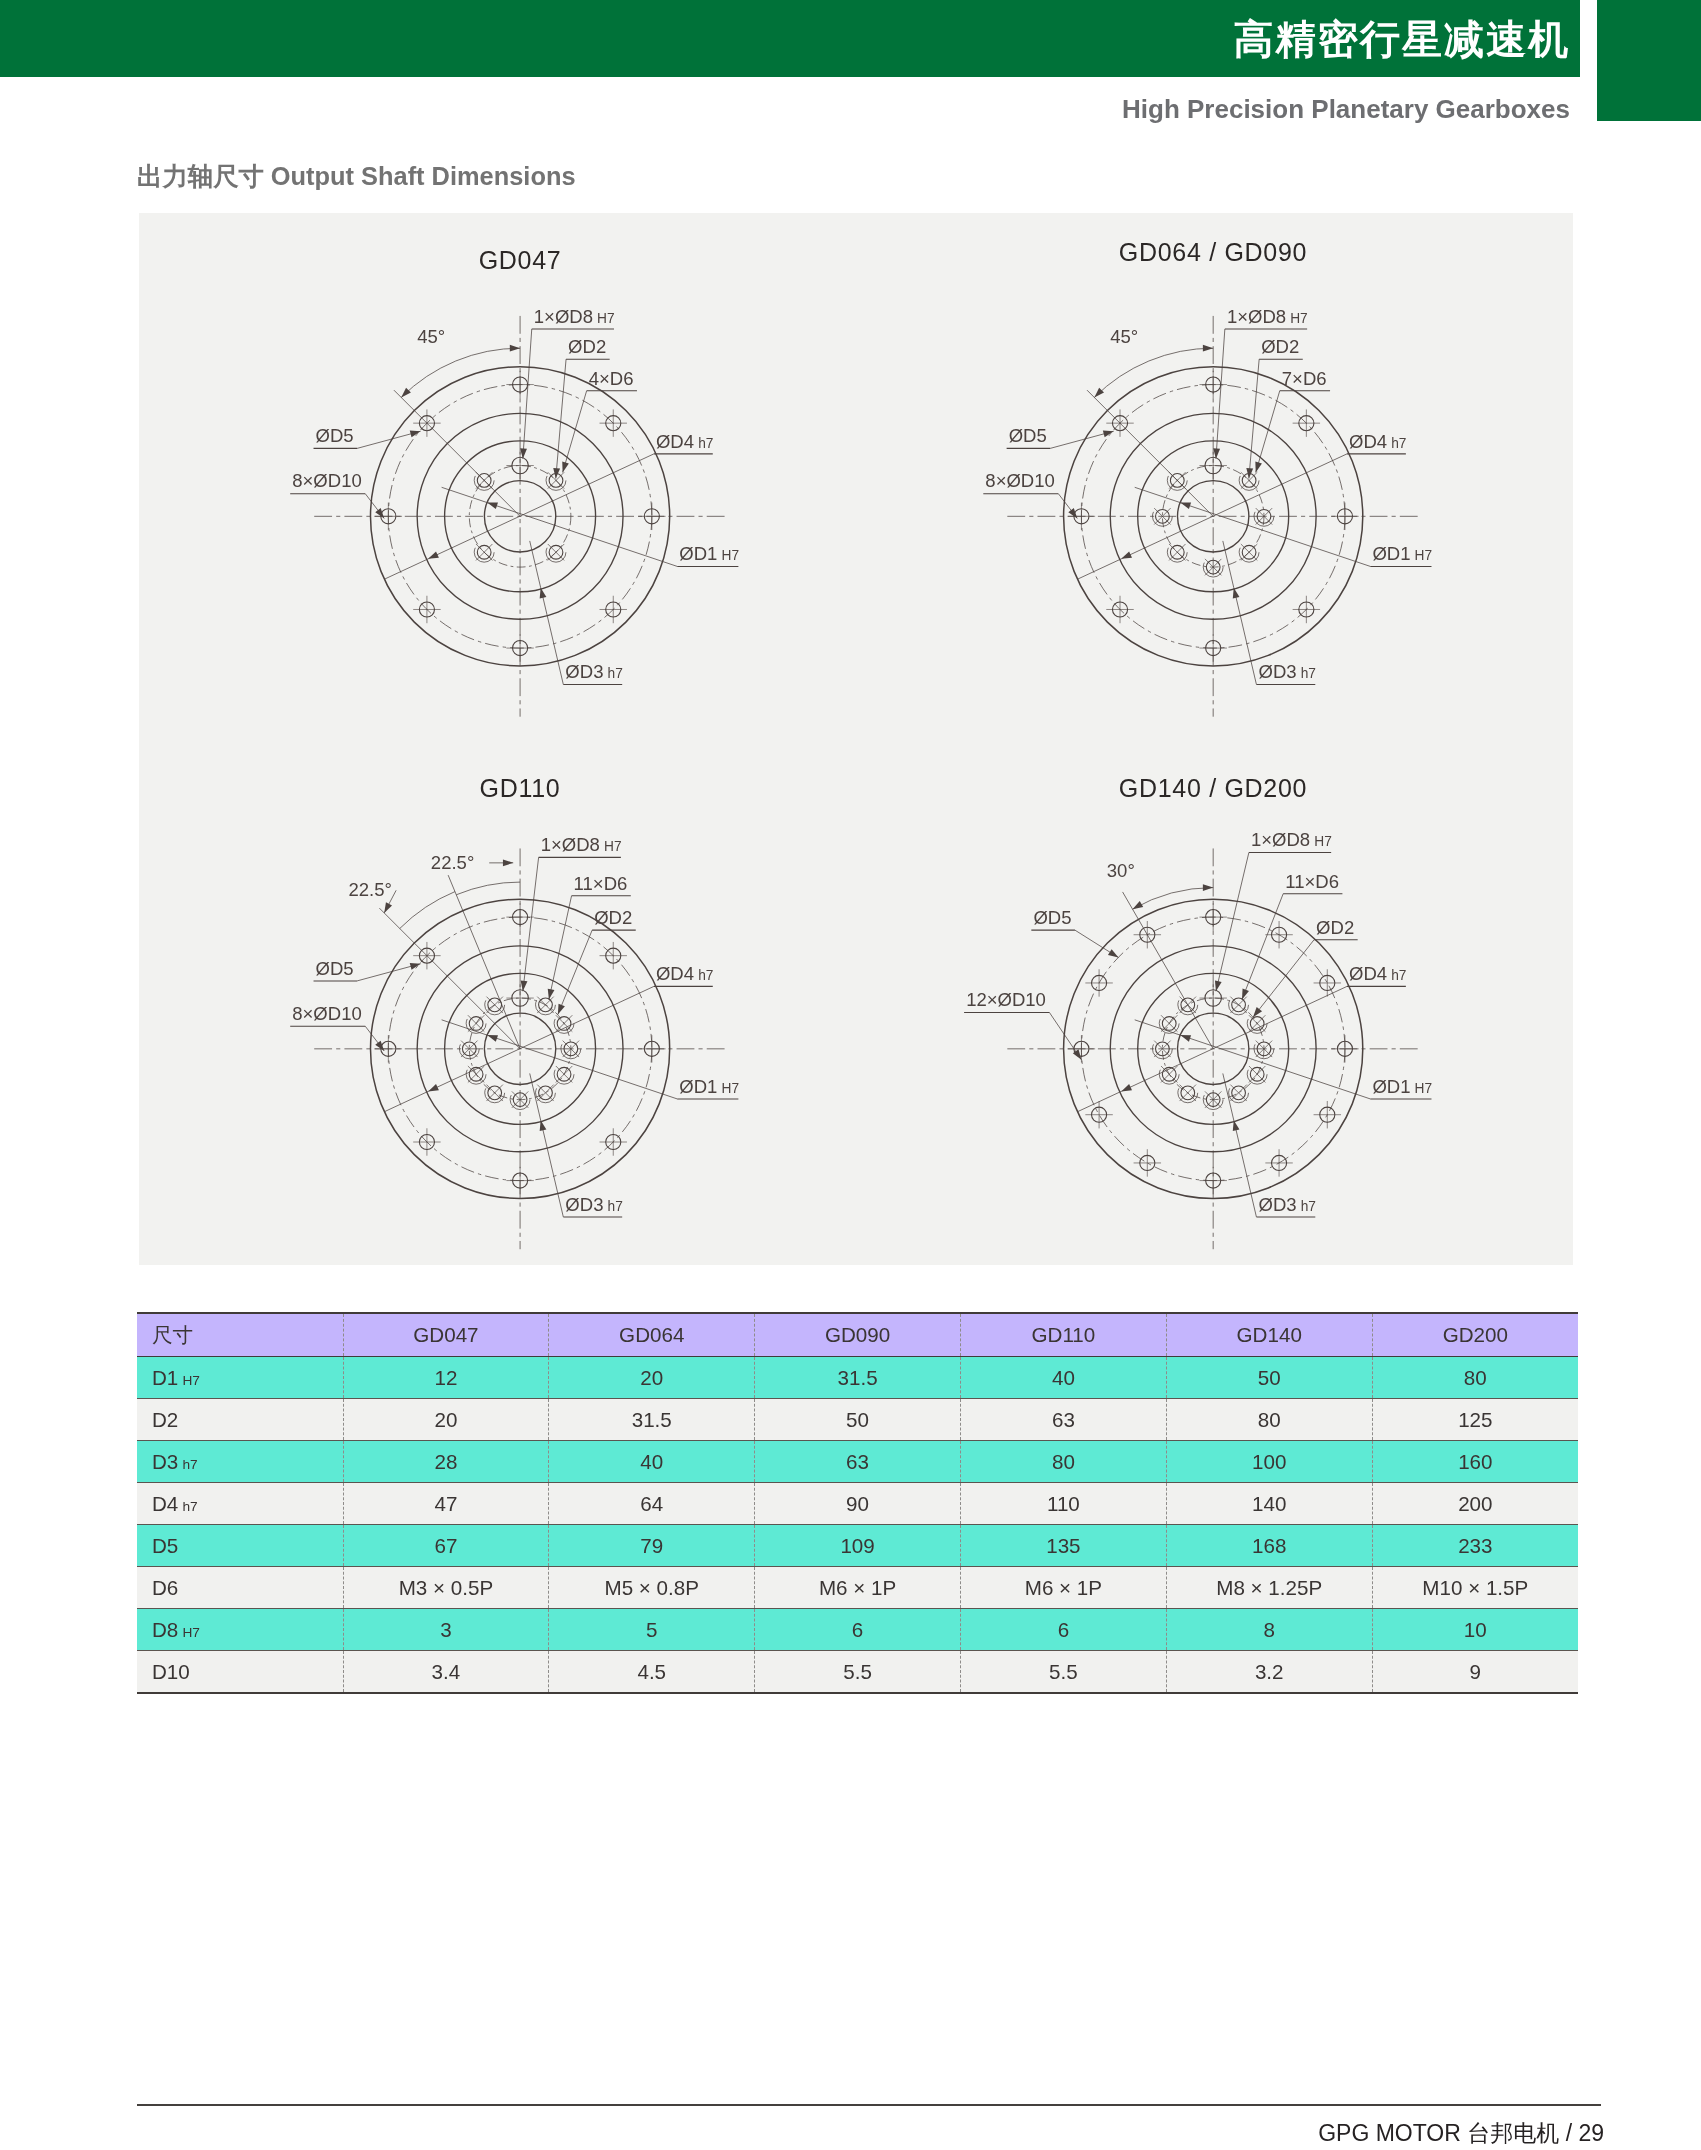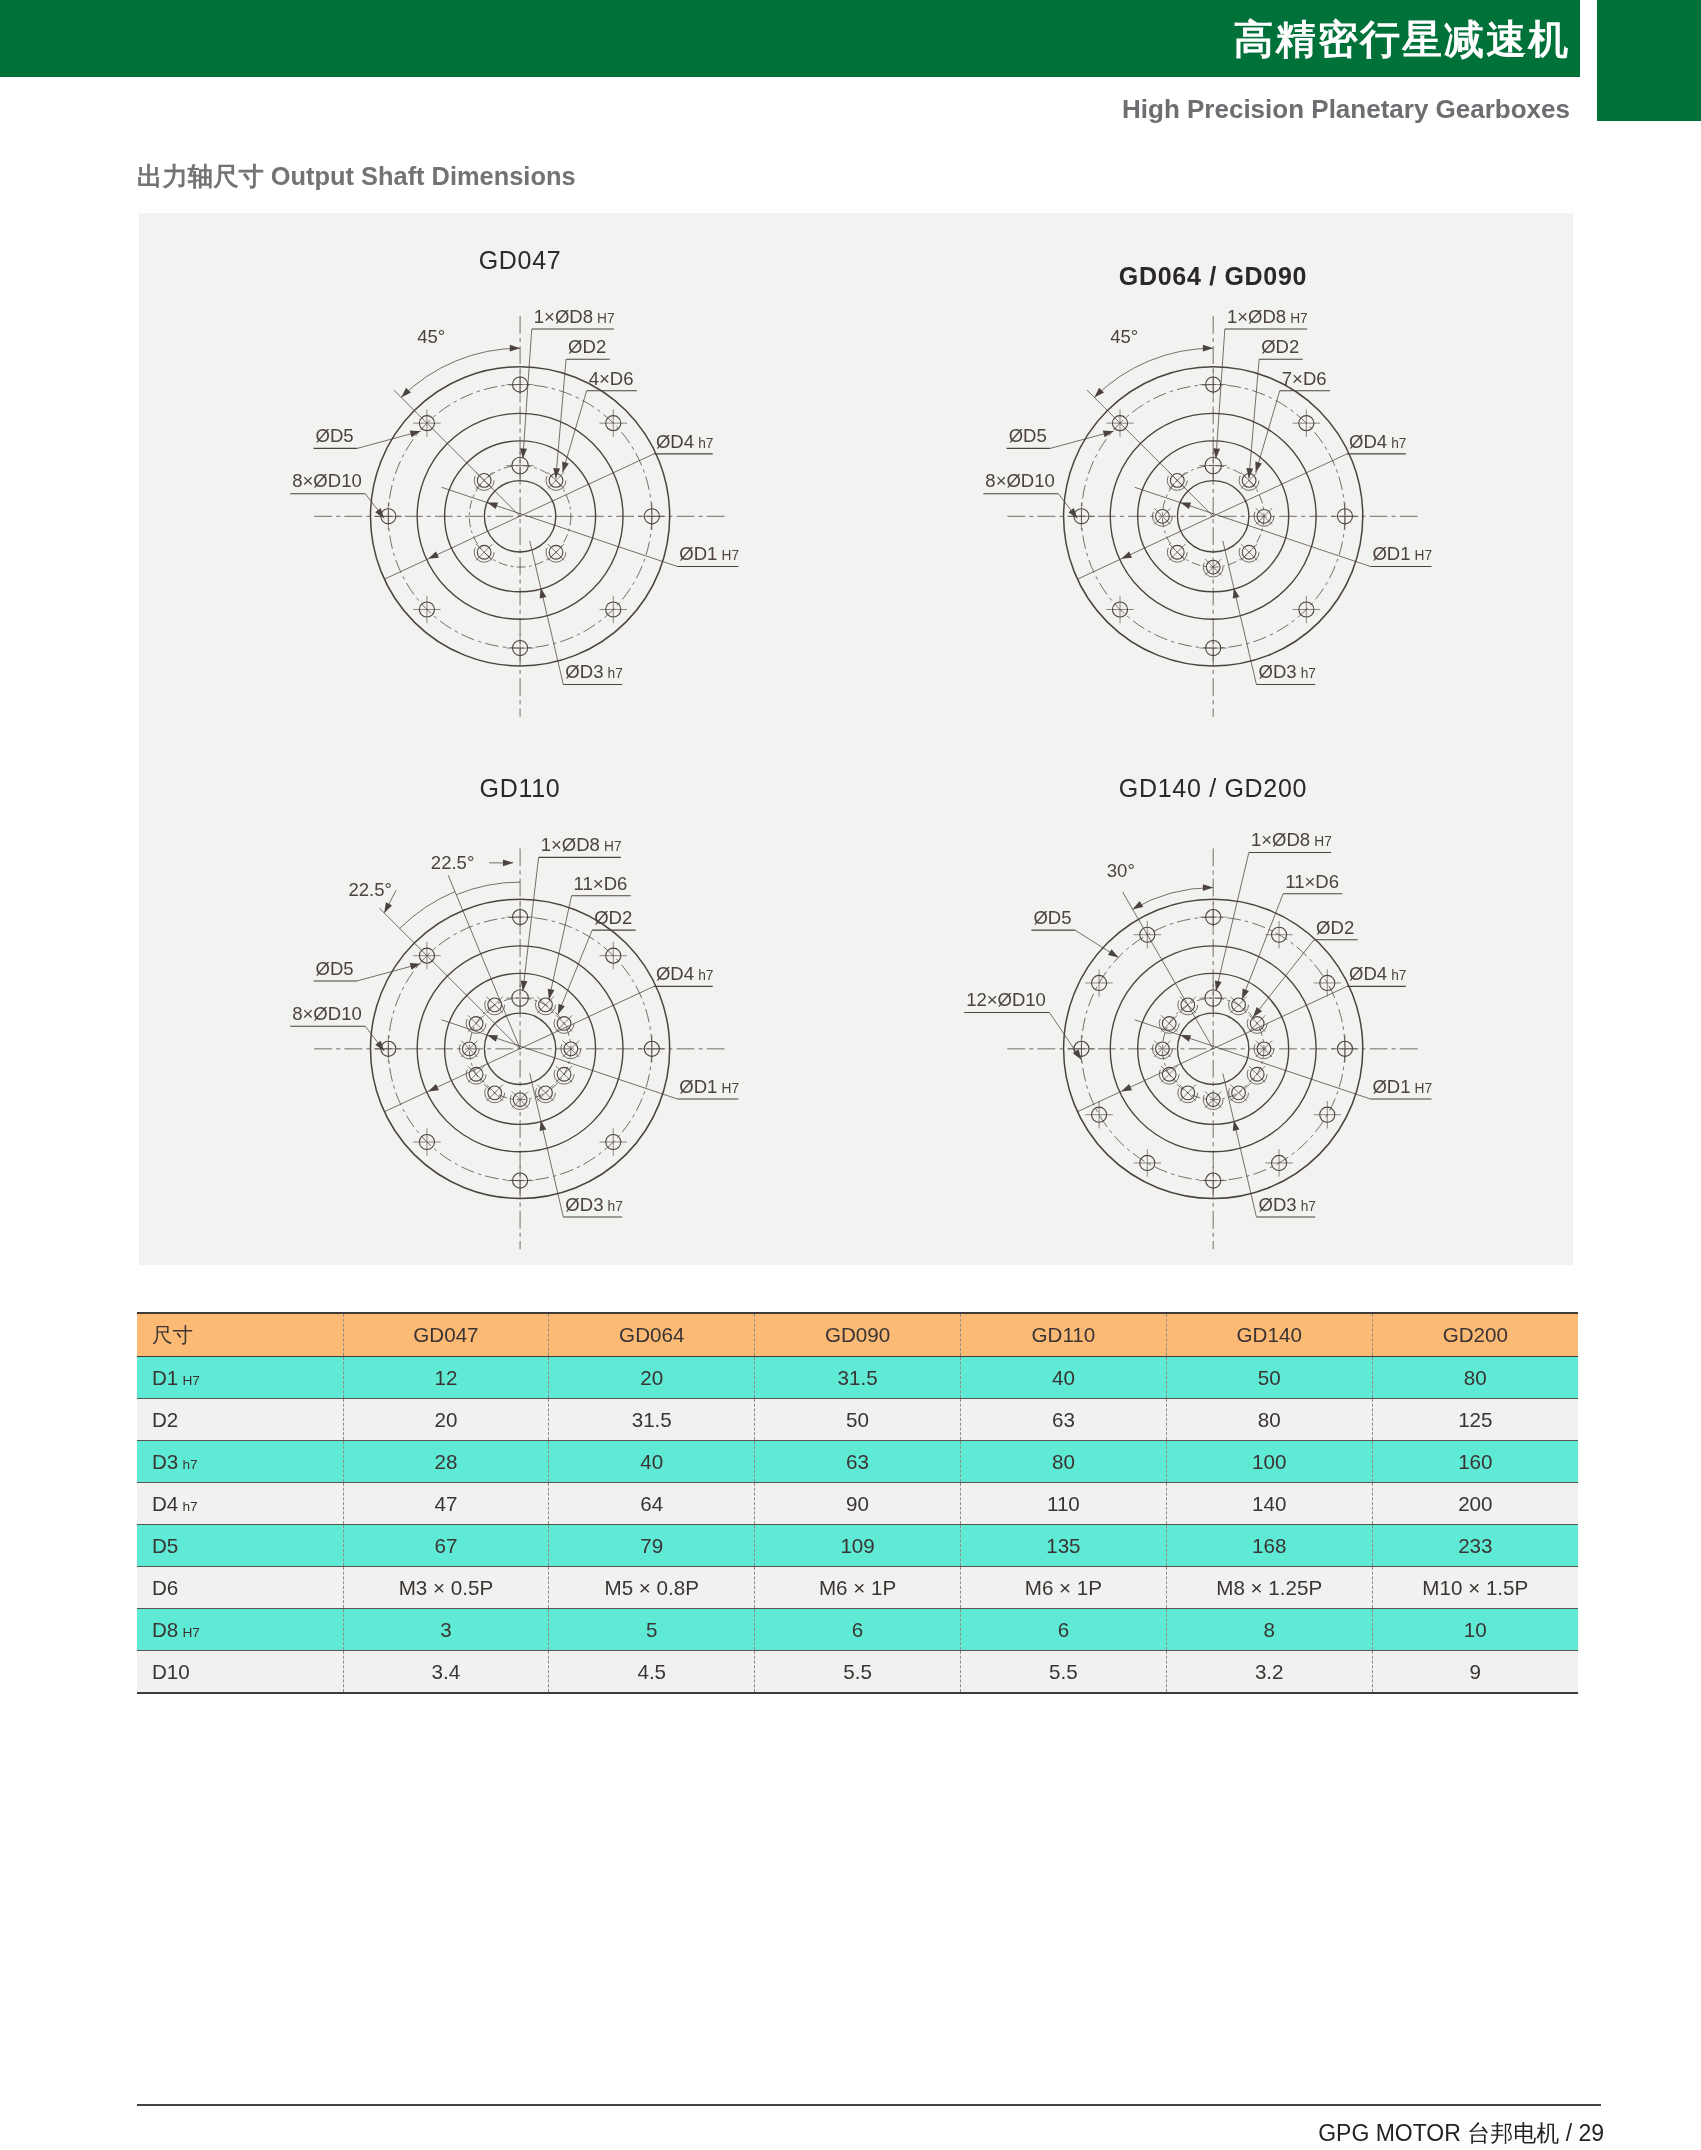--- a/index.html
+++ b/index.html
@@ -18,32 +18,32 @@
     position:absolute;top:94px;right:132px;font-size:26px;font-weight:bold;color:#6d6e71;white-space:nowrap;
   }
   
   .section-title{position:absolute;left:137px;top:160px;font-size:25.4px;font-weight:bold;color:#737373;white-space:nowrap;}
   .section-title .en{margin-left:6.9px;}
   
   .panel{position:absolute;left:139px;top:213px;width:1434px;height:1052px;background:#f2f2f0;}
   .panel svg{position:absolute;left:0;top:0;}
   .dtitle{position:absolute;width:480px;text-align:center;font-size:25px;color:#2b2726;letter-spacing:0.7px;}
   .dtitle.p1{left:141px;top:33px;}
-  .dtitle.p2{left:834px;top:49px;font-weight:bold;}
+  .dtitle.p2{left:834px;top:25px;}
   .dtitle.p3{left:141px;top:561px;}
   .dtitle.p4{left:834px;top:561px;}
   
   table.dim-table{
     position:absolute;left:137px;top:1312px;width:1441px;
     border-collapse:collapse;table-layout:fixed;
     font-size:20.6px;color:#3a3534;
     border-top:2.7px solid #403b39;border-bottom:2.7px solid #403b39;
   }
   .dim-table th{
-    height:40px;background:#fdba74;font-weight:normal;text-align:center;margin-top:48px;
+    height:40px;background:#c4b5fd;font-weight:normal;text-align:center;margin-top:48px;
   }
   .dim-table td{height:39px;text-align:center;background:#5eead4;}
   .dim-table tbody tr:nth-child(even) td{background:#f1f1ef;}
   .dim-table tbody tr{border-top:1.4px solid #5b5550;}
   .dim-table thead tr{border-bottom:1.4px solid #403b39;}
   .dim-table th + th, .dim-table td + td{border-left:0.7px dashed #8f8c8a;}
   .dim-table th:first-child, .dim-table td:first-child{text-align:left;padding-left:15px;}
   .tol{font-size:13.7px;margin-left:4.1px;}
   
   .footer-rule{position:absolute;left:137px;top:2104px;width:1464px;border-top:2.1px solid #44403d;}

